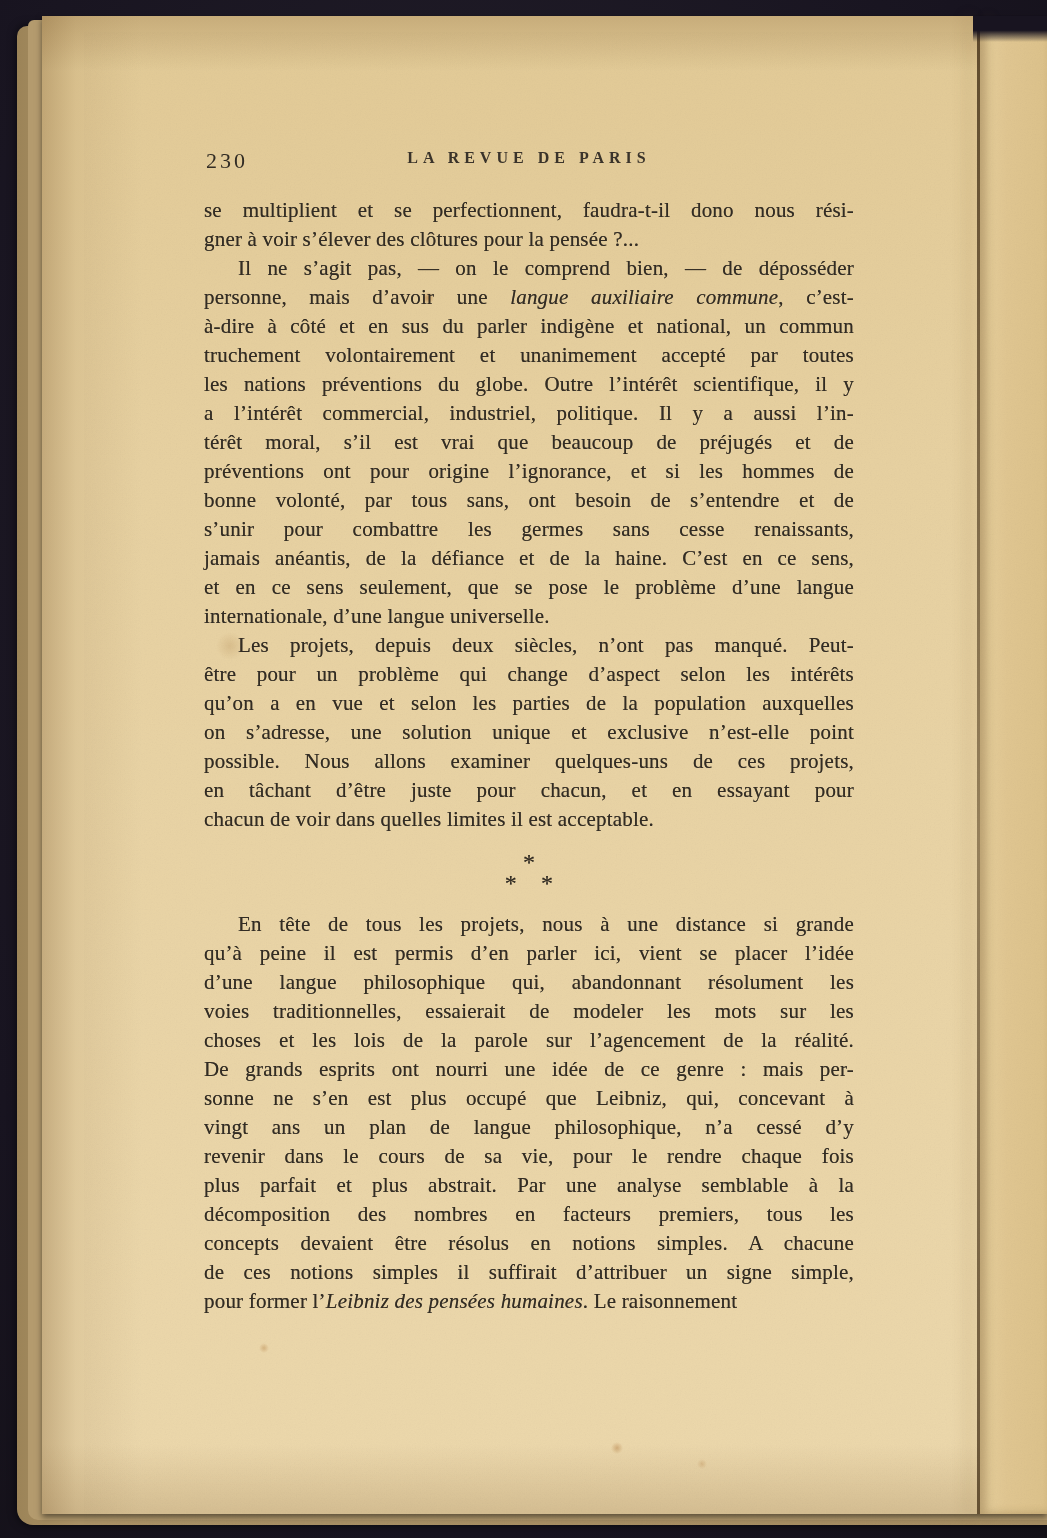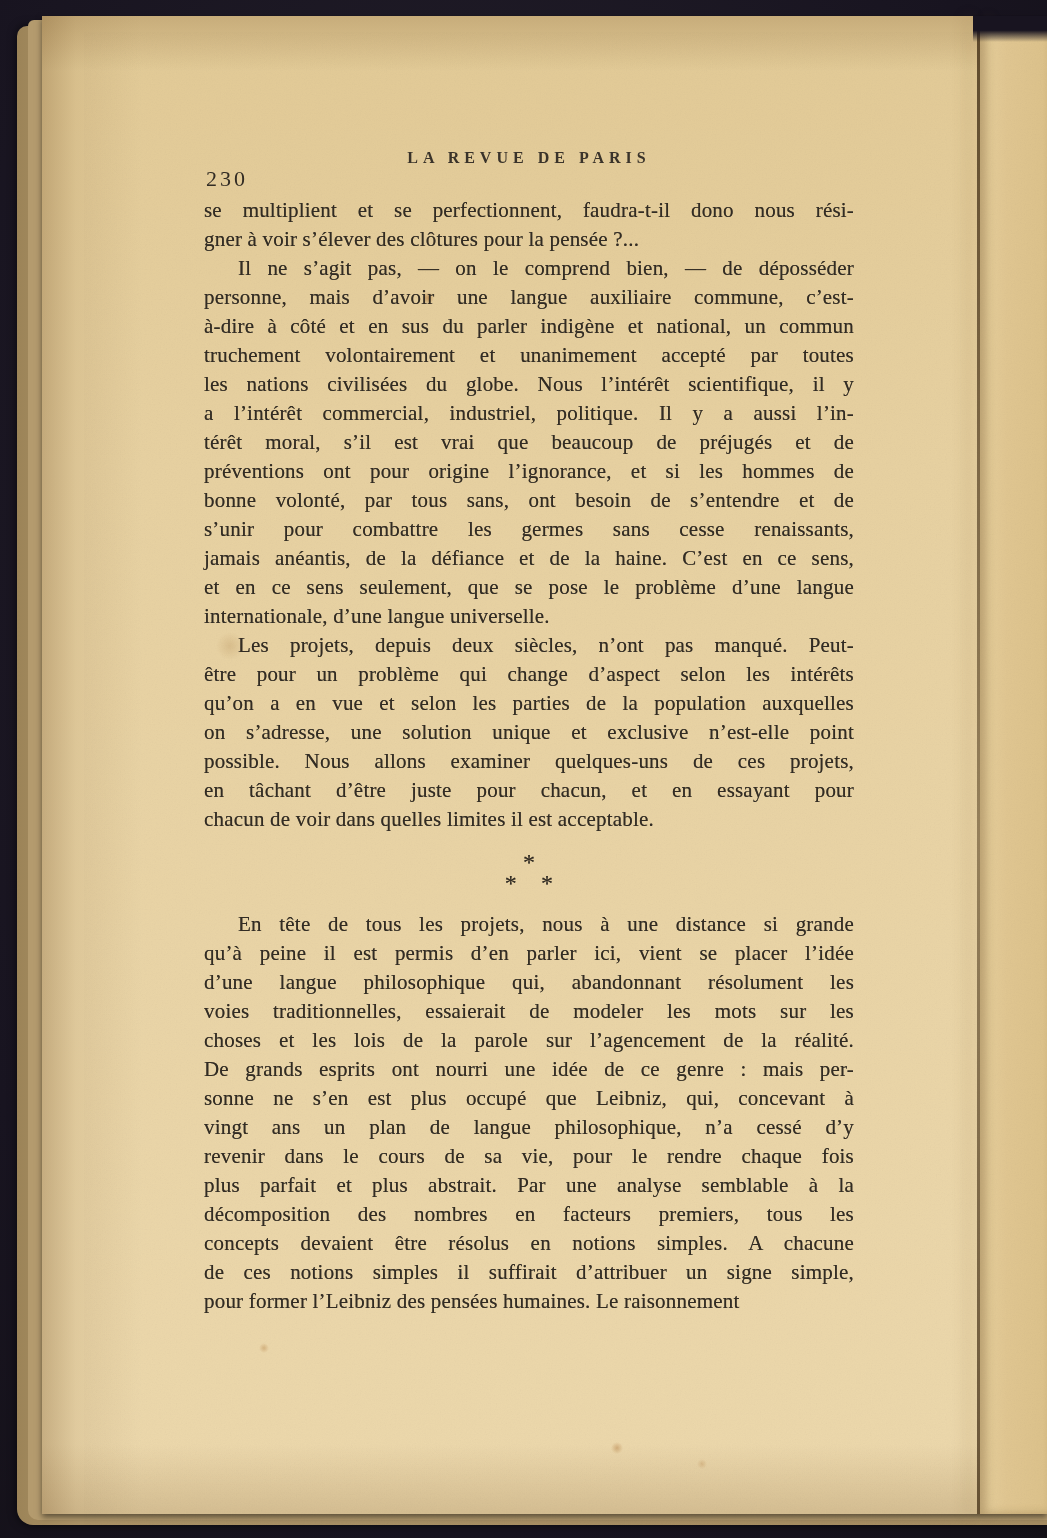--- a/index.html
+++ b/index.html
@@ -66,21 +66,21 @@
   .text-block {
     position: absolute;
     left: 162px; top: 130px; width: 650px;
     color: #322c24;
   }
   .header-row {
     position: relative;
     height: 28px;
   }
   .page-number {
-    position: absolute; left: 2px; top: 20px;
+    position: absolute; left: 2px; top: 2px;
     font-size: 22px; letter-spacing: 3px;
   }
   .running-title {
     text-align: center;
     font-size: 16px; font-weight: bold;
     letter-spacing: 5px;
     padding-top: 3px;
     color: #3a332a;
   }
 
@@ -92,21 +92,21 @@
     text-shadow: 0 0 0.5px rgba(44,36,26,0.6);
   }
   .para { margin: 0; }
   .line {
     text-align: justify;
     text-align-last: justify;
     white-space: normal;
   }
   .line.last { text-align-last: left; }
   .line.indent { text-indent: 34px; }
-  .it { }
+  .it { font-style: italic; }
 
   .asterism {
     text-align: center;
     font-size: 24px;
     line-height: 21px;
     margin: 18px 0 16px 0;
     color: #322c24;
   }
 
   .grain {
@@ -137,21 +137,21 @@
     <div class="body-text">
         <div class="para">
           <div class="line"><span>se multiplient et se perfectionnent, faudra-t-il dono nous rési-</span></div>
           <div class="line last"><span>gner à voir s’élever des clôtures pour la pensée ?...</span></div>
         </div>
         <div class="para">
           <div class="line indent"><span>Il ne s’agit pas, — on le comprend bien, — de déposséder</span></div>
           <div class="line"><span>personne, mais d’avoir une </span><span class="it">langue auxiliaire commune</span><span>, c’est-</span></div>
           <div class="line"><span>à-dire à côté et en sus du parler indigène et national, un commun</span></div>
           <div class="line"><span>truchement volontairement et unanimement accepté par toutes</span></div>
-          <div class="line"><span>les nations civilisées du globe. Nous l’intérêt scientifique, il y</span></div>
+          <div class="line"><span>les nations préventions du globe. Outre l’intérêt scientifique, il y</span></div>
           <div class="line"><span>a l’intérêt commercial, industriel, politique. Il y a aussi l’in-</span></div>
           <div class="line"><span>térêt moral, s’il est vrai que beaucoup de préjugés et de</span></div>
           <div class="line"><span>préventions ont pour origine l’ignorance, et si les hommes de</span></div>
           <div class="line"><span>bonne volonté, par tous sans, ont besoin de s’entendre et de</span></div>
           <div class="line"><span>s’unir pour combattre les germes sans cesse renaissants,</span></div>
           <div class="line"><span>jamais anéantis, de la défiance et de la haine. C’est en ce sens,</span></div>
           <div class="line"><span>et en ce sens seulement, que se pose le problème d’une langue</span></div>
           <div class="line last"><span>internationale, d’une langue universelle.</span></div>
         </div>
         <div class="para">

